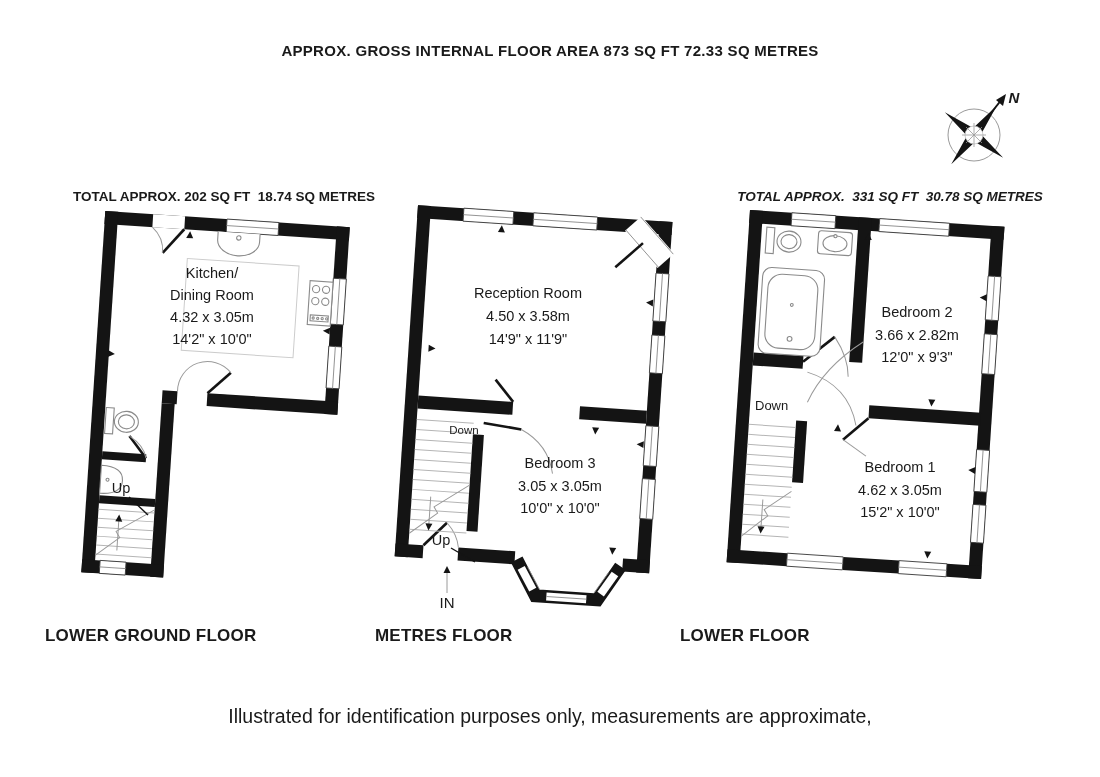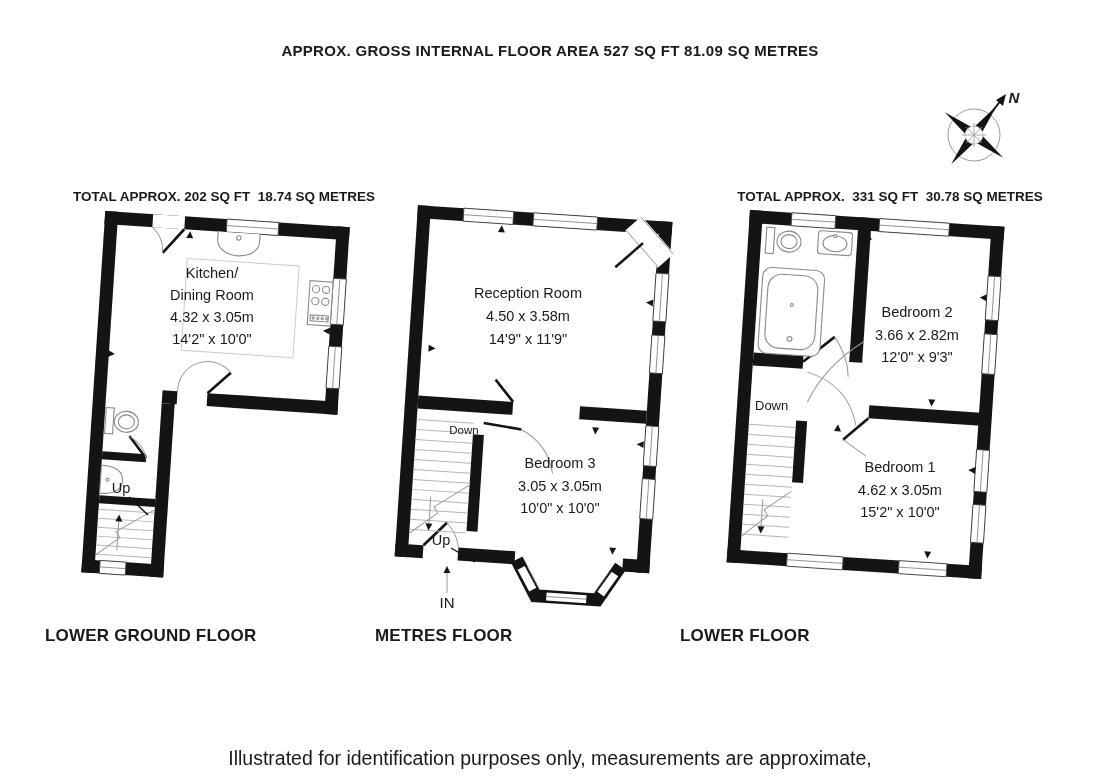--- a/index.html
+++ b/index.html
@@ -5,21 +5,21 @@
   html,body{margin:0;padding:0;background:#fff;}
   .page{position:relative;width:1100px;height:777px;background:#fff;overflow:hidden;
         font-family:"Liberation Sans",sans-serif;color:#1a1a1a;}
   .title{position:absolute;top:42px;left:0;width:100%;text-align:center;
          font-size:15px;font-weight:bold;letter-spacing:.3px;white-space:pre;}
   .area-label{position:absolute;top:189px;text-align:center;font-size:13.5px;
               font-weight:bold;white-space:pre;}
   .floor-name{position:absolute;top:626px;font-size:17px;font-weight:bold;
               letter-spacing:.2px;white-space:pre;}
   .footer{position:absolute;top:703px;left:0;width:100%;text-align:center;
-          font-size:19.5px;line-height:27px;margin-top:42px;}
+          font-size:19.5px;line-height:27px;}
   svg{position:absolute;}
   svg text{font-family:"Liberation Sans",sans-serif;fill:#1a1a1a;}
   .w{fill:#141414;}
   .gap{fill:#fff;}
   .win{fill:#fff;stroke:#3a3a3a;stroke-width:.9;}
   .wl{stroke:#8a8a8a;stroke-width:.9;}
   .leaf{stroke:#141414;stroke-width:2.6;fill:none;stroke-linecap:butt;}
   .arc{stroke:#9a9a9a;stroke-width:1;fill:none;}
   .thin{stroke:#9a9a9a;stroke-width:1;fill:none;}
   .tread{stroke:#b5b5b5;stroke-width:1;}
@@ -28,41 +28,41 @@
   .rl{font-size:14.5px;}
   .leader{stroke:#141414;stroke-width:1.4;}
   .bayw{stroke:#fff;stroke-width:8;}
   .bayg{stroke:#8a8a8a;stroke-width:.9;}
 </style>
 </head>
 <body>
 
 <div class="page">
 
-  <div class="title">APPROX. GROSS INTERNAL FLOOR AREA 527 SQ FT 81.09 SQ METRES</div>
+  <div class="title">APPROX. GROSS INTERNAL FLOOR AREA 873 SQ FT 72.33 SQ METRES</div>
 
   <svg style="left:926px;top:82px;" width="104" height="100" viewBox="0 0 104 100">
     <circle cx="48" cy="53" r="26" fill="none" stroke="#9a9a9a" stroke-width="1"></circle>
     <g transform="rotate(38 48 53)">
       <path class="w" d="M48,16 L53,48 L85,53 L53,58 L48,90 L43,58 L11,53 L43,48 Z"></path>
     </g>
     <circle cx="48" cy="53" r="9" fill="#fff" stroke="#bbb" stroke-width=".7"></circle>
     <g stroke="#999" stroke-width=".8">
       <line x1="48" y1="41" x2="48" y2="65"></line>
         <line x1="36" y1="53" x2="60" y2="53"></line>
       <line x1="40" y1="45" x2="56" y2="61"></line>
         <line x1="56" y1="45" x2="40" y2="61"></line>
     </g>
     <line x1="58" y1="40" x2="76" y2="17" stroke="#141414" stroke-width="2"></line>
     <polygon class="tri" points="80,12 70,18 77,24"></polygon>
     <text x="88" y="21" font-size="15" font-weight="bold" font-style="italic" text-anchor="middle">N</text>
   </svg>
 
   <div class="area-label" style="left:44px;width:360px;">TOTAL APPROX. 202 SQ FT  18.74 SQ METRES</div>
-  <div class="area-label" style="left:712px;width:356px;">TOTAL APPROX.  331 SQ FT  30.78 SQ METRES</div>
+  <div class="area-label" style="left:712px;width:356px;font-style:italic;">TOTAL APPROX.  331 SQ FT  30.78 SQ METRES</div>
 
   <svg style="left:55px;top:210px;" width="310" height="400" viewBox="0 0 310 400">
     <g transform="rotate(3.8 150 190)">
       <g>
         <rect class="w" x="38" y="8" width="245" height="13"></rect>
         <rect class="w" x="38" y="8" width="13" height="362"></rect>
         <rect class="w" x="270" y="8" width="13" height="188"></rect>
         <rect class="w" x="107" y="183" width="15" height="13"></rect>
         <rect class="w" x="152" y="183" width="131" height="13"></rect>
         <rect class="w" x="107" y="196" width="13" height="174"></rect>

